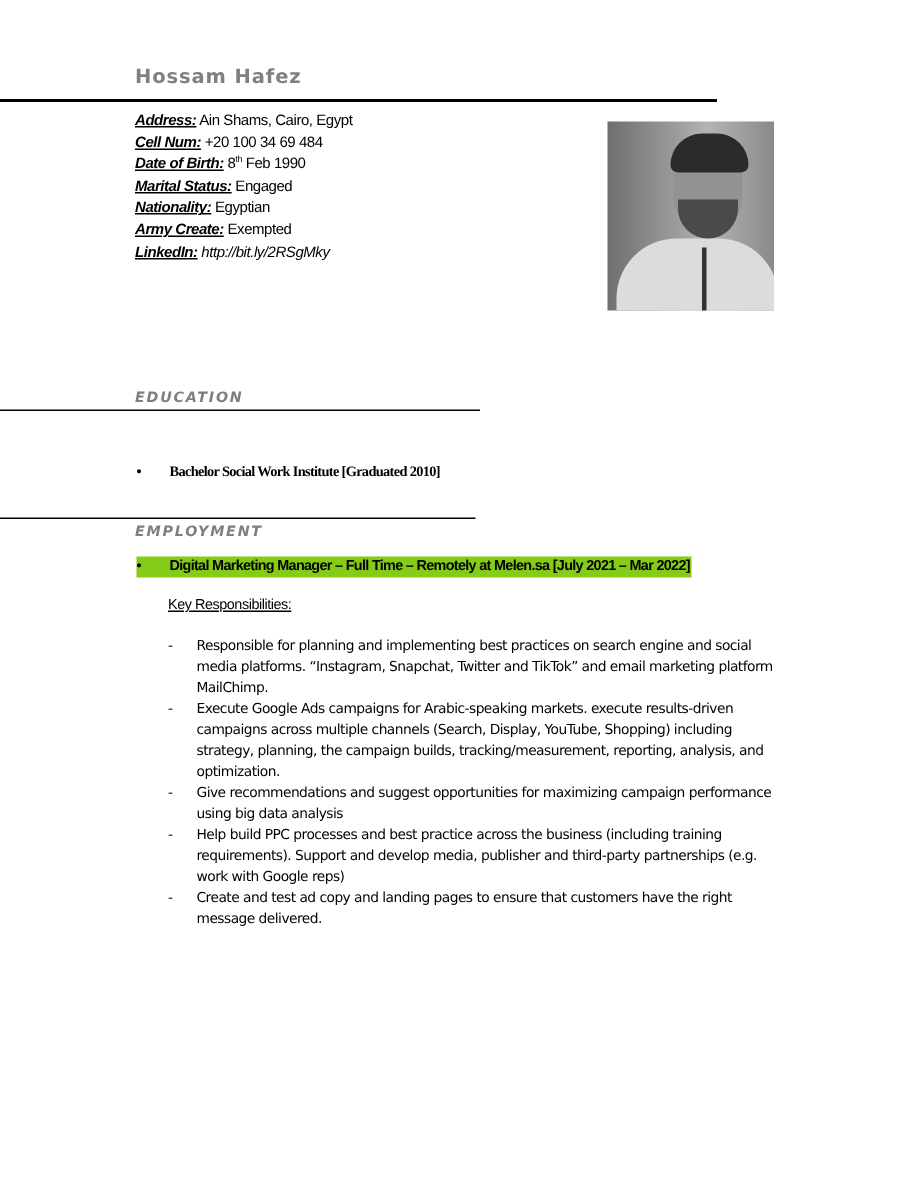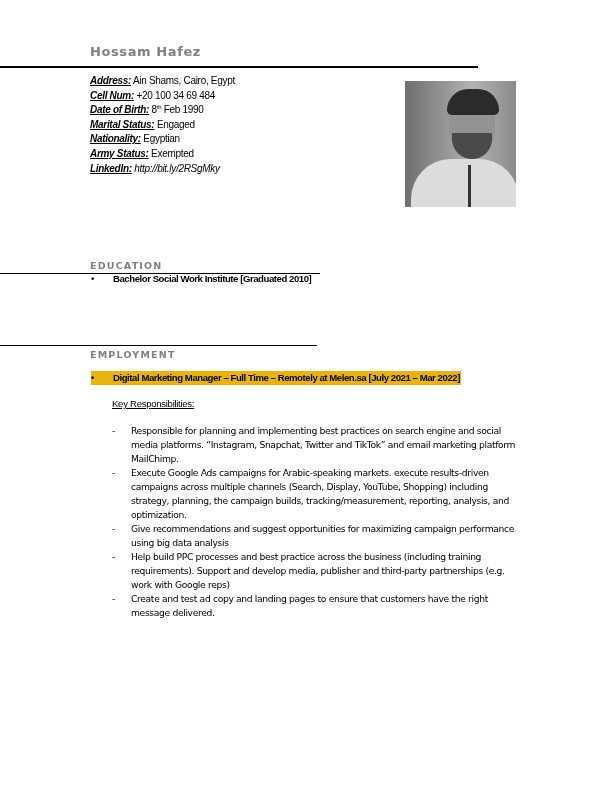--- a/index.html
+++ b/index.html
@@ -33,29 +33,29 @@
       position: absolute; left: 44px; top: 16px; width: 46px; height: 58px; border-radius: 22px 22px 24px 24px;
       background: #a88f80; filter: grayscale(1);
     }
     .photo .hair { position: absolute; left: 42px; top: 8px; width: 52px; height: 26px; border-radius: 26px 26px 6px 6px; background: #2b2b2b; }
     .photo .beard { position: absolute; left: 47px; top: 52px; width: 40px; height: 26px; border-radius: 0 0 20px 20px; background: #4a4a4a; }
     .photo .shirt { position: absolute; left: 6px; top: 78px; width: 108px; height: 60px; border-radius: 40px 40px 0 0; background: #dcdcdc; }
     .photo .collar { position: absolute; left: 63px; top: 84px; width: 3px; height: 44px; background: #333; }
 
     .section-title {
       position: absolute; left: 90px; font-family: "DejaVu Sans", sans-serif; font-weight: bold;
-      font-size: 9.5px; color: #7f7f7f; letter-spacing: 1.2px;
+      font-size: 9.5px; color: #7f7f7f; letter-spacing: 1.2px; font-style: italic;
     }
     .edu-title { top: 260px; }
     .emp-title { top: 330px; margin-top: 19px; }
 
     .bullet-line { position: absolute; left: 91px; font-size: 9.6px; font-weight: bold; letter-spacing: -0.45px; white-space: nowrap; }
     .bullet-line .dot { display: inline-block; width: 22px; }
-    .edu-item { top: 273px; }
-    .emp-item { top: 371px; left: 91px; background: #eab308; padding-right: 1px; height: 14px; line-height: 14px; }
+    .edu-item { top: 309px; font-family: Liberation Serif, serif; }
+    .emp-item { top: 371px; left: 91px; background: #84cc16; padding-right: 1px; height: 14px; line-height: 14px; }
 
     .key-resp { position: absolute; left: 112px; top: 398px; font-size: 9.6px; text-decoration: underline; letter-spacing: -0.3px; }
 
     .resp-list { position: absolute; left: 112px; top: 424px; width: 410px; font-family: "DejaVu Sans", sans-serif; font-size: 9.2px; line-height: 14px; letter-spacing: -0.35px; }
     .resp-list .item { position: relative; padding-left: 19px; }
     .resp-list .dash { position: absolute; left: 0; top: 0; }
   </style>
 </head>
 <body>
 
@@ -72,21 +72,21 @@
   <div class="row">
     <span class="lbl">Date of Birth:</span><span> 8</span><sup>th</sup><span> Feb 1990</span>
   </div>
   <div class="row">
     <span class="lbl">Marital Status:</span><span> Engaged</span>
   </div>
   <div class="row">
     <span class="lbl">Nationality:</span><span> Egyptian</span>
   </div>
   <div class="row">
-    <span class="lbl">Army Status:</span><span> Exempted</span>
+    <span class="lbl">Army Create:</span><span> Exempted</span>
   </div>
   <div class="row">
     <span class="lbl">LinkedIn:</span><span class="italic"> http://bit.ly/2RSgMky</span>
   </div>
 </div>
 
 <div class="photo" title="profile-photo">
   <div class="shirt"></div>
   <div class="collar"></div>
   <div class="head"></div>

